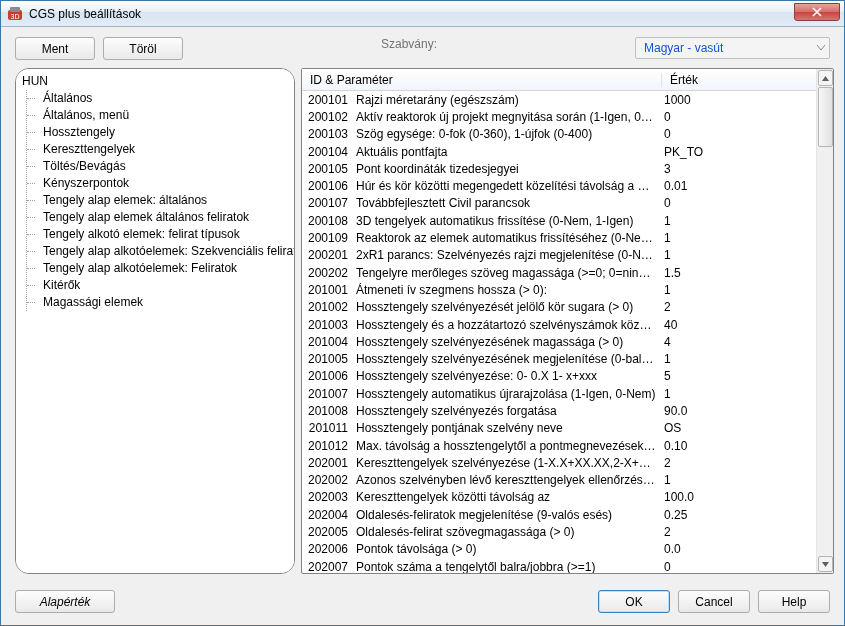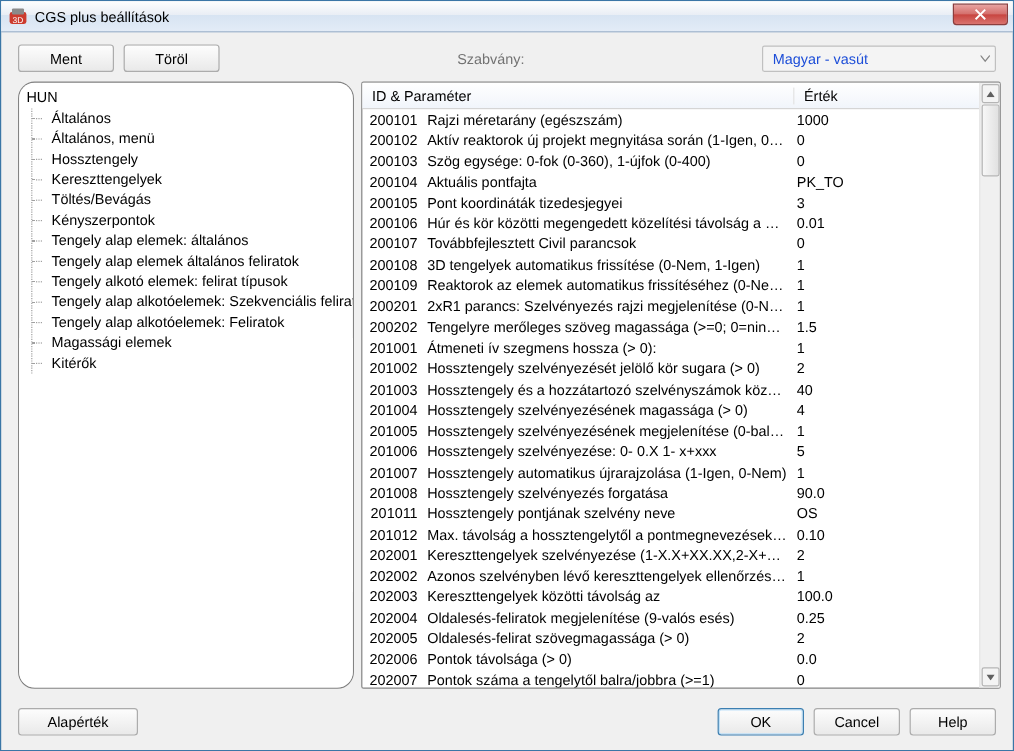--- a/index.html
+++ b/index.html
@@ -9,21 +9,21 @@
   .window { width:845px; height:626px; border:1px solid #3a76a6; background:#f0f0f0; display:flex; flex-direction:column; }
 
   
   .titlebar { height:26px; background:linear-gradient(to bottom,#fdfefe 0%,#e9eef5 45%,#d7e4f2 46%,#e3ecf7 100%); display:flex; align-items:center; padding:0 0 0 6px; border-bottom:1px solid #9db4cc; }
   .titlebar .app-icon { width:16px; height:16px; margin-right:6px; }
   .titlebar .title { flex:1; color:#000; }
   .titlebar .close { width:46px; height:18px; margin-right:4px; margin-top:-4px; border:1px solid #8b3e3e; border-radius:0 0 3px 3px; background:linear-gradient(to bottom,#e7a3a1 0%,#d46f6c 48%,#c84540 52%,#d9736f 100%); display:flex; align-items:center; justify-content:center; }
   .titlebar .close svg { width:10px; height:10px; }
 
   
-  .toprow { display:flex; align-items:center; padding:10px 14px 8px 14px; gap:8px; }
+  .toprow { display:flex; align-items:flex-start; padding:10px 14px 8px 14px; gap:8px; }
   .btn { height:23px; min-width:80px; padding:0 10px; border:1px solid #acacac; border-radius:3px; background:linear-gradient(to bottom,#fdfdfd,#e9e9e9); display:inline-flex; align-items:center; justify-content:center; cursor:pointer; }
   .btn-default { border-color:#3c7fb1; box-shadow:0 0 0 1px #bfe0f7 inset;text-align:center; }
   .label-standard { flex:1; text-align:center; color:#737373; }
   .combo { width:195px; height:22px; border:1px solid #c0c0c0; background:#f4f4f4; display:flex; align-items:center; padding:0 4px 0 8px; color:#1d4ed8; border-radius:2px; }
   .combo .chev { margin-left:auto; }
 
   
   .mainsplit { flex:1; display:flex; padding:0 10px 8px 14px; gap:6px; min-height:0; }
   .panel { background:#fff; border:1px solid #838383; border-radius:2px; }
   .tree-panel { width:280px; overflow:auto; padding:4px 6px; line-height:17px;border-radius:14px; }
@@ -46,21 +46,21 @@
 
   
   .scrollbar { width:17px; background:#f0f0f0; border-left:1px solid #e5e5e5; display:flex; flex-direction:column; align-items:center; }
   .scrollbar .arrow { width:15px; height:16px; border:1px solid #b5b5b5; background:#f4f4f4; border-radius:2px; margin:1px 0; display:flex; align-items:center; justify-content:center; }
   .scrollbar .track { flex:1; width:15px; position:relative; }
   .scrollbar .thumb { position:absolute; left:0; top:0; width:15px; height:60px; border:1px solid #b5b5b5; background:linear-gradient(to right,#f7f7f7,#e1e1e1); border-radius:2px; }
 
   
   .bottomrow { display:flex; align-items:center; padding:8px 14px 12px 14px; gap:8px; }
   .spacer { flex:1; }
-  .btn-wide { min-width:100px; }
+  .btn-wide { min-width:100px;font-style:italic; }
   .btn-small { min-width:72px; }
 
   svg { display:block; }
 </style>
 </head>
 <body>
 
 <div class="window">
 
   <div class="titlebar">
@@ -107,22 +107,22 @@
             <div class="tree-item">Általános, menü</div>
             <div class="tree-item">Hossztengely</div>
             <div class="tree-item">Kereszttengelyek</div>
             <div class="tree-item">Töltés/Bevágás</div>
             <div class="tree-item">Kényszerpontok</div>
             <div class="tree-item">Tengely alap elemek: általános</div>
             <div class="tree-item">Tengely alap elemek általános feliratok</div>
             <div class="tree-item">Tengely alkotó elemek: felirat típusok</div>
             <div class="tree-item">Tengely alap alkotóelemek: Szekvenciális feliratok</div>
             <div class="tree-item">Tengely alap alkotóelemek: Feliratok</div>
+            <div class="tree-item">Kitérők</div>
             <div class="tree-item">Magassági elemek</div>
-            <div class="tree-item">Kitérők</div>
           </div>
       </div>
     </div>
 
     <div class="panel grid-panel">
       <div class="grid-wrap">
         <div class="grid-header">
           <div class="col-id">ID &amp; Paraméter</div>
           <div class="col-val">Érték</div>
         </div>

